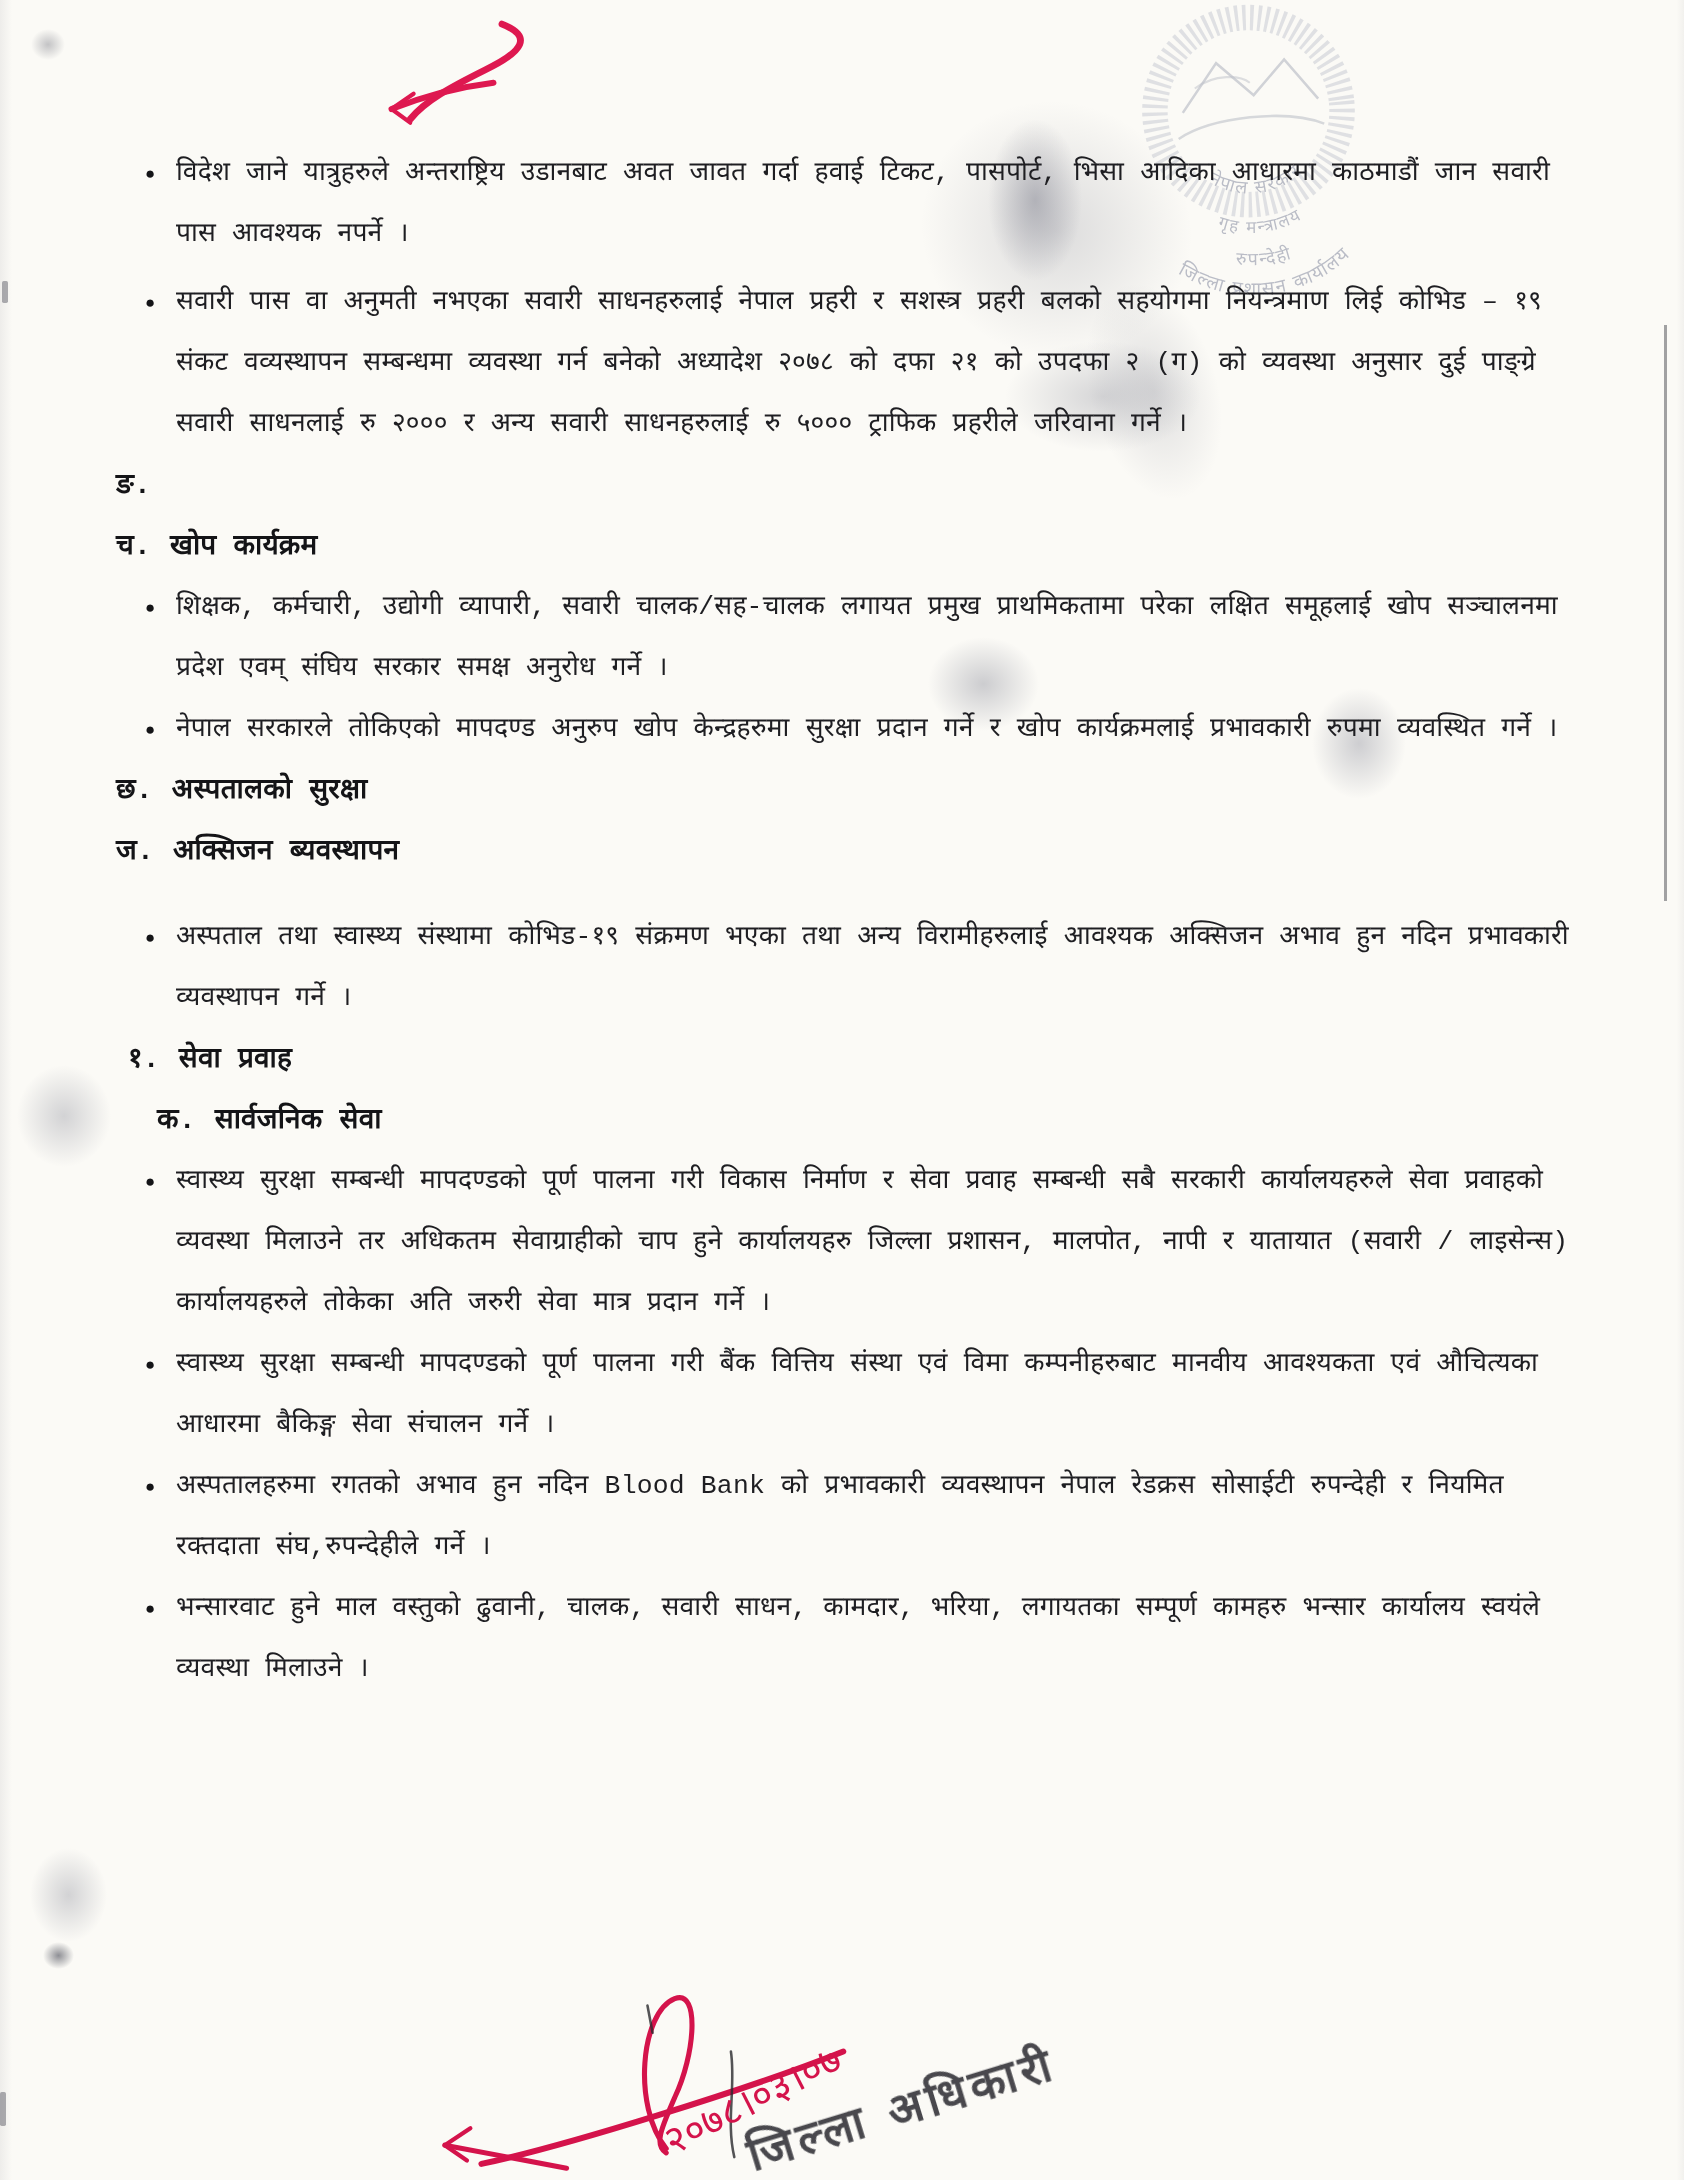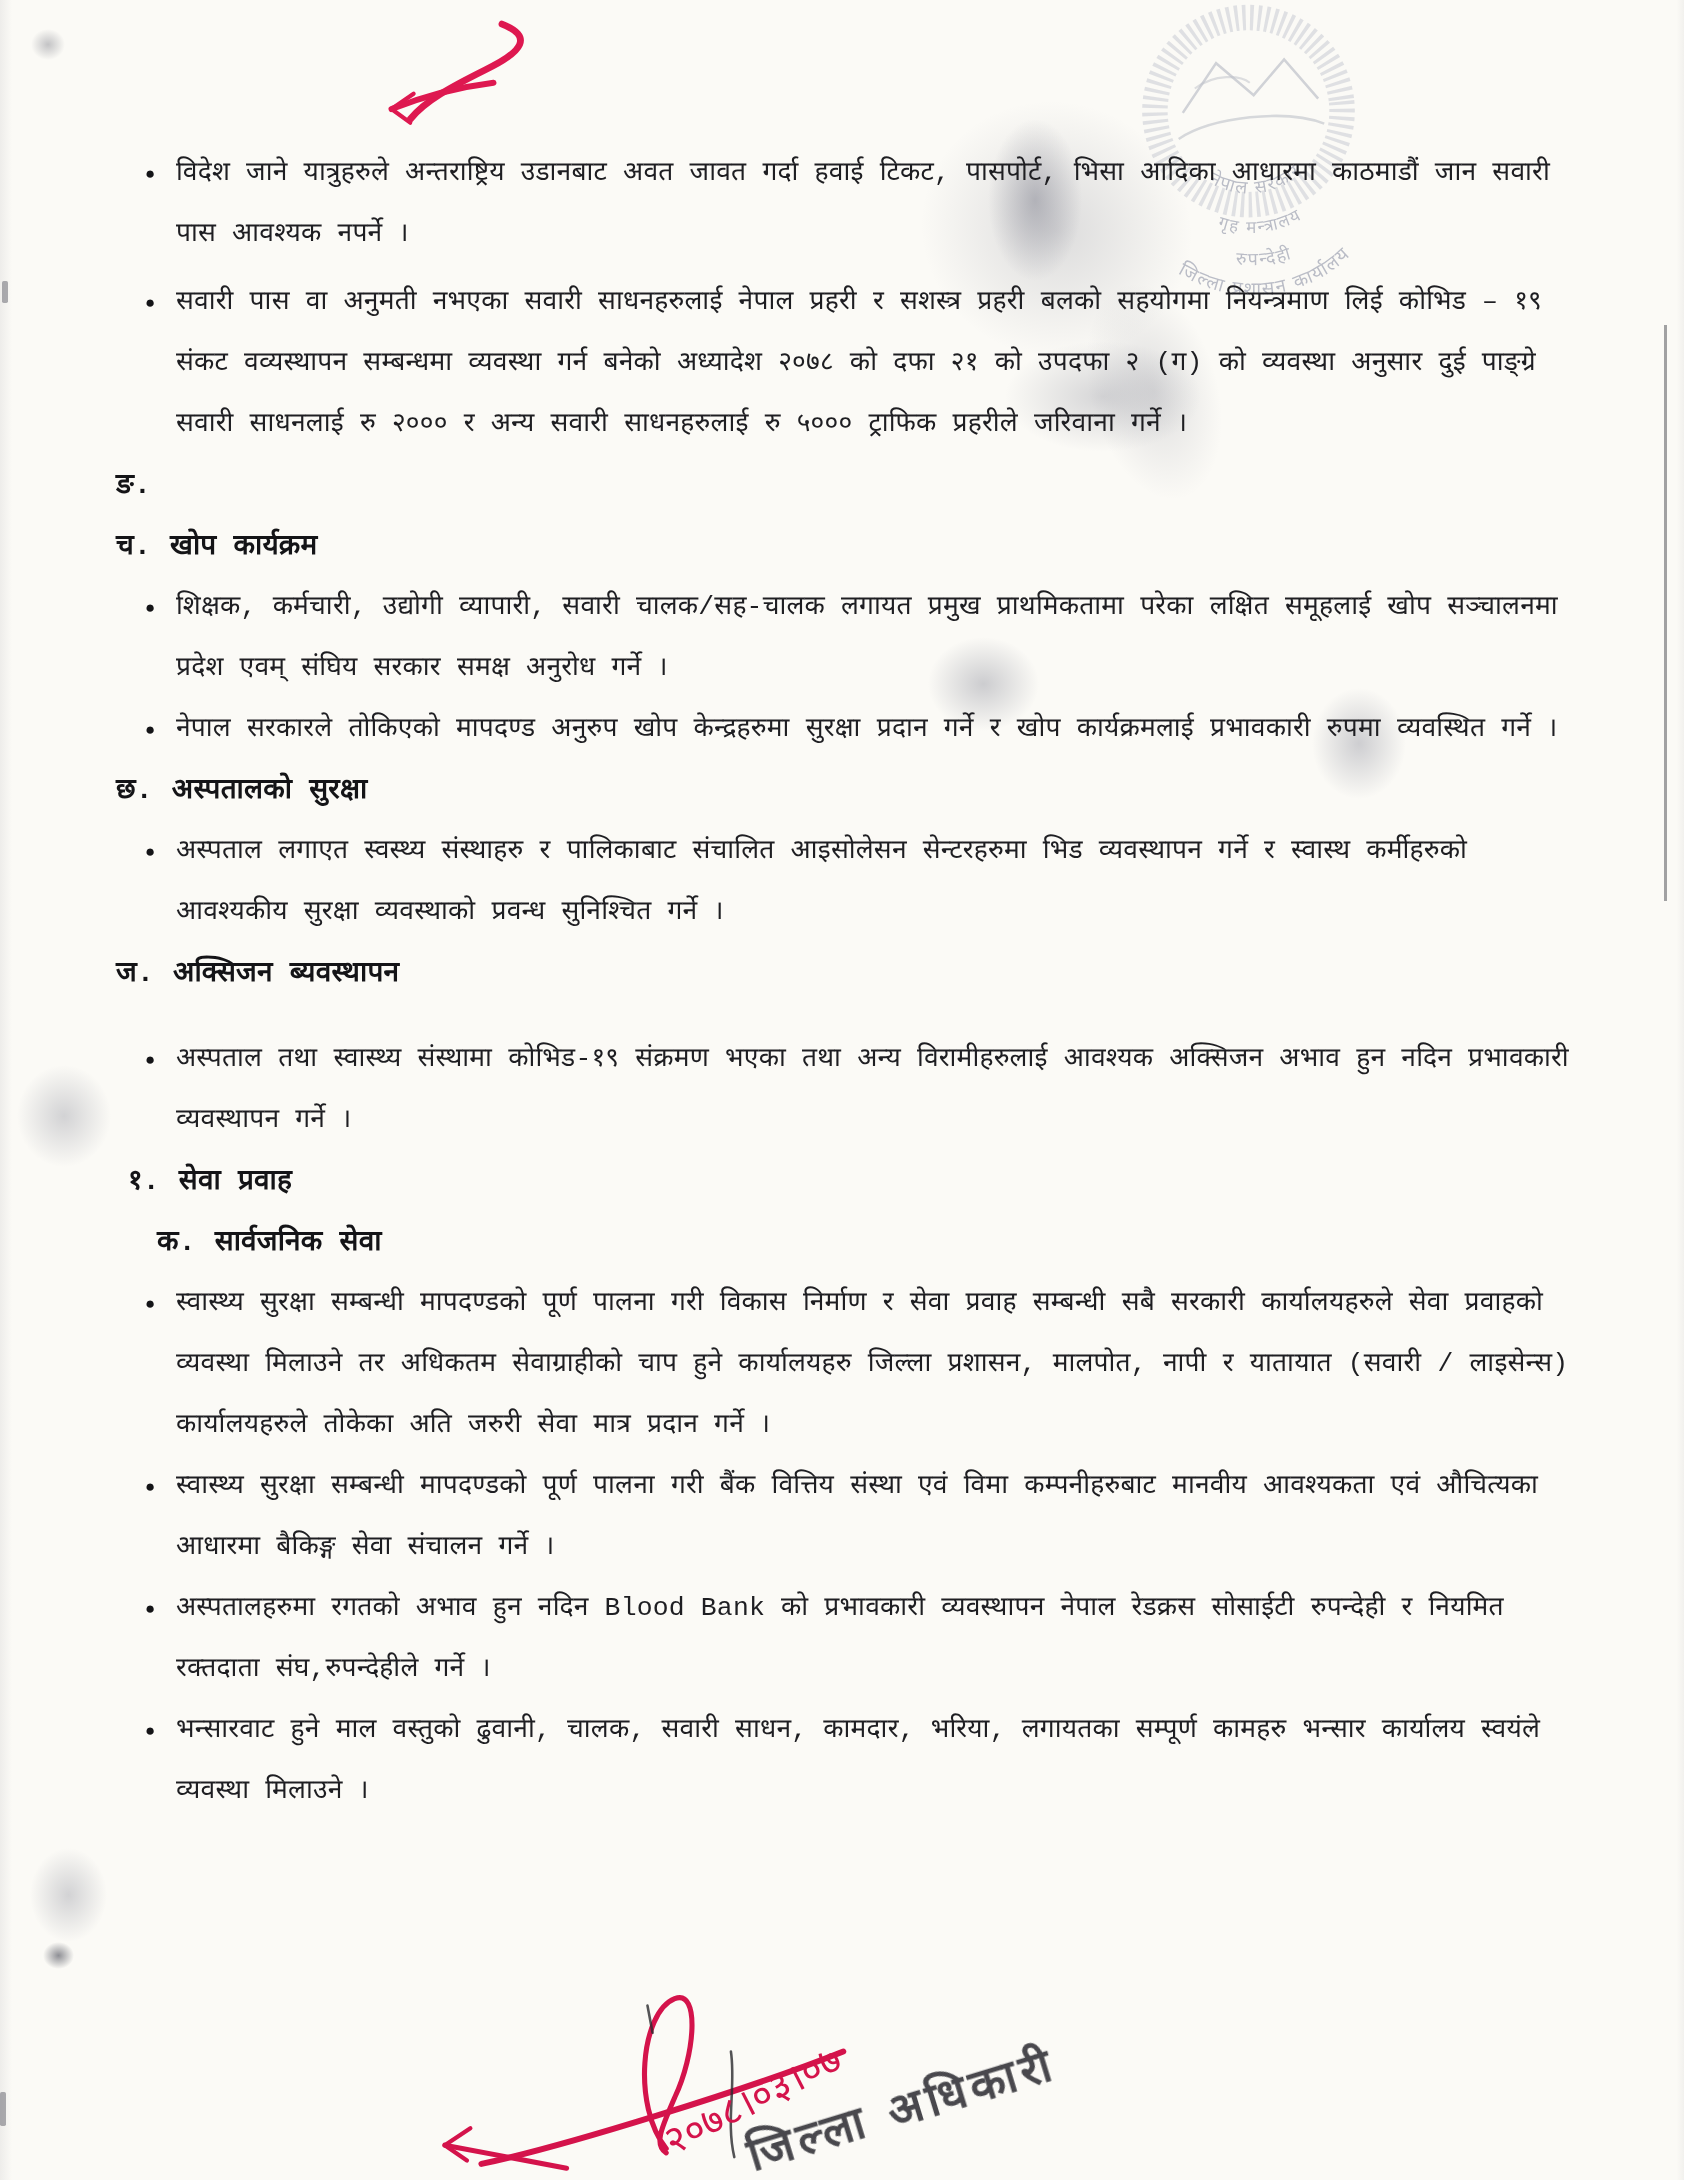--- a/index.html
+++ b/index.html
@@ -108,21 +108,20 @@
     <span class="h-label">च.</span>
     <span>खोप कार्यक्रम</span>
   </h2>
   <p class="bullet">शिक्षक, कर्मचारी, उद्योगी व्यापारी, सवारी चालक/सह-चालक लगायत प्रमुख प्राथमिकतामा परेका लक्षित समूहलाई खोप सञ्चालनमा प्रदेश एवम् संघिय सरकार समक्ष अनुरोध गर्ने ।</p>
   <p class="bullet">नेपाल सरकारले तोकिएको मापदण्ड अनुरुप खोप केन्द्रहरुमा सुरक्षा प्रदान गर्ने र खोप कार्यक्रमलाई प्रभावकारी रुपमा व्यवस्थित गर्ने ।</p>
 
   <h2 class="heading">
     <span class="h-label">छ.</span>
     <span>अस्पतालको सुरक्षा</span>
   </h2>
-  <p class="bullet">अस्पताल लगाएत स्वस्थ्य संस्थाहरु र पालिकाबाट संचालित आइसोलेसन सेन्टरहरुमा भिड व्यवस्थापन गर्ने र स्वास्थ कर्मीहरुको आवश्यकीय सुरक्षा व्यवस्थाको प्रवन्ध सुनिश्चित गर्ने ।</p>
 
   <h2 class="heading">
     <span class="h-label">ज.</span>
     <span>अक्सिजन ब्यवस्थापन</span>
   </h2>
   <p class="bullet mt-md">अस्पताल तथा स्वास्थ्य संस्थामा कोभिड-१९ संक्रमण भएका तथा अन्य विरामीहरुलाई आवश्यक अक्सिजन अभाव हुन नदिन प्रभावकारी व्यवस्थापन गर्ने ।</p>
 
   <h2 class="heading num-heading">
     <span class="h-label">१.</span>
     <span>सेवा प्रवाह</span>

